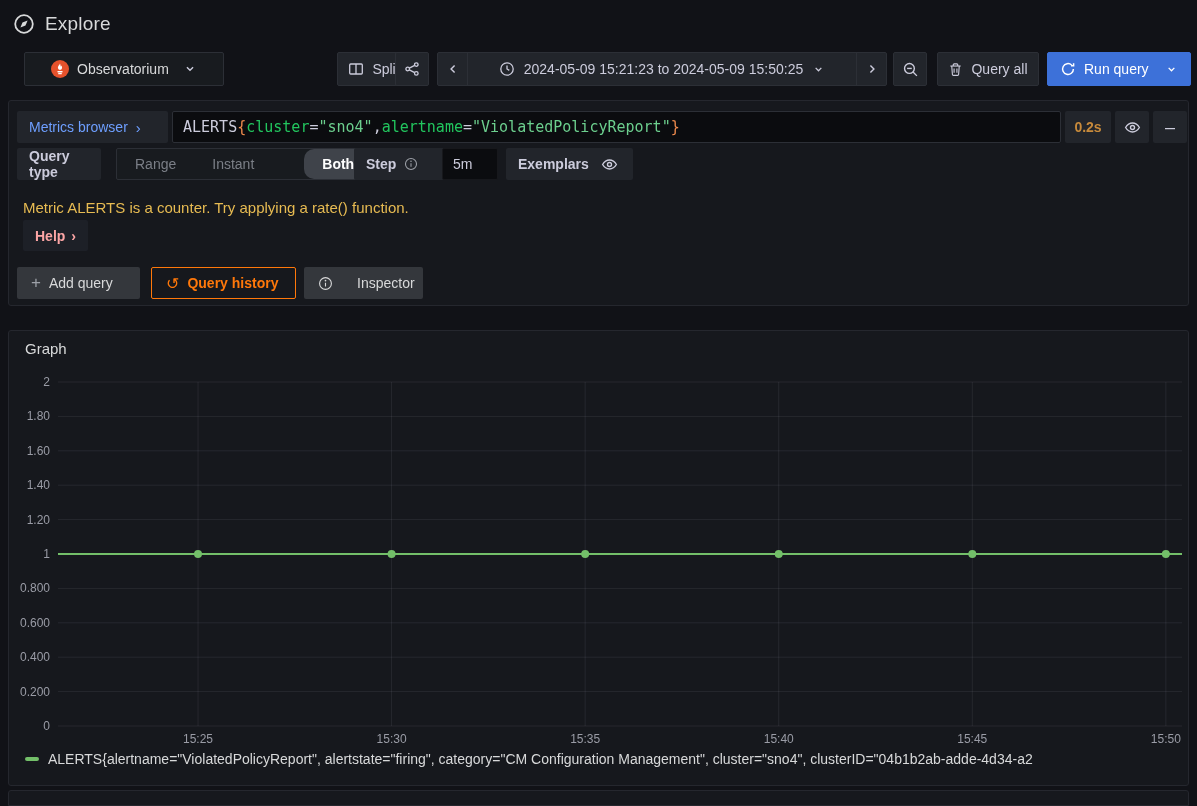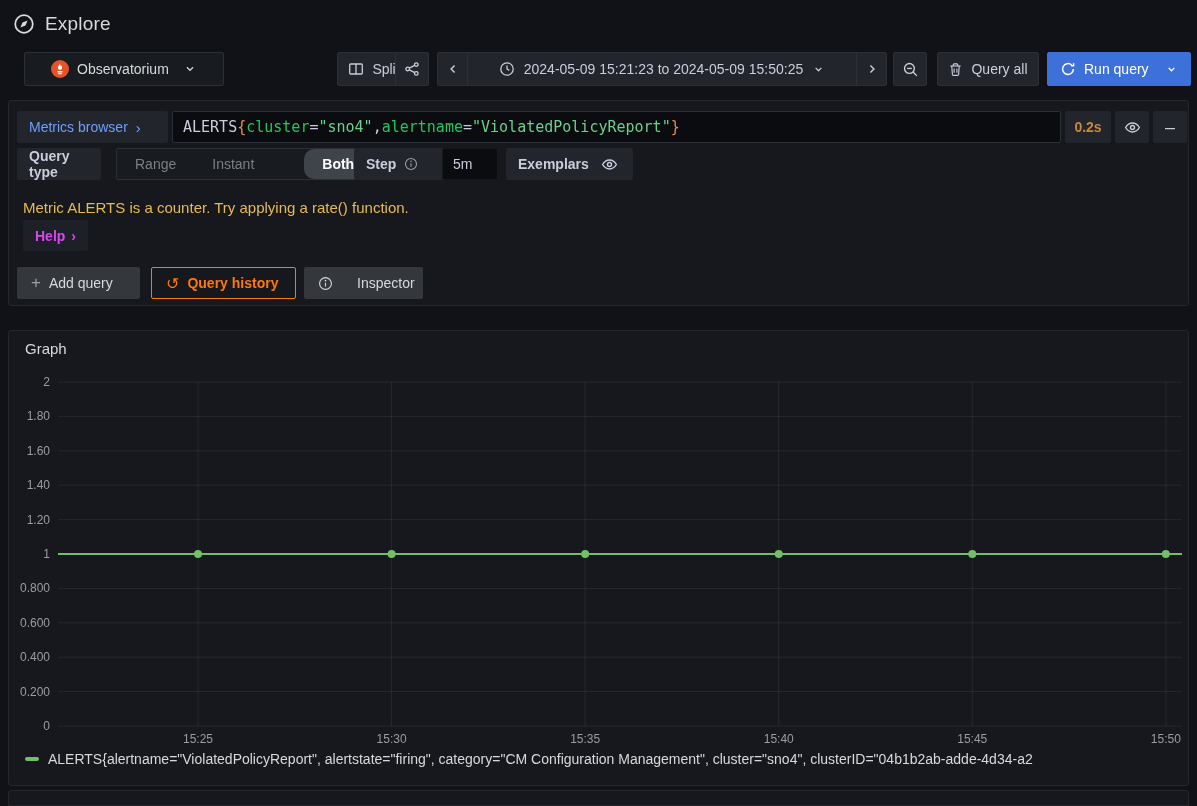--- a/index.html
+++ b/index.html
@@ -65,21 +65,21 @@
   .qtype-chip { left:8px; top:47px; width:84px; font-weight:600; cursor:default; }
   .radio-group { position:absolute; left:107px; top:47px; height:32px; display:flex; background:#181B1F; border:1px solid #2c2f36; border-radius:2px; overflow:hidden; }
   .radio-item { display:flex; align-items:center; padding:0 18px; font-size:14px; color:#7B7F87; cursor:pointer; }
   .radio-item.active { background:#3F434A; color:#FFFFFF; font-weight:600; border-radius:10px;margin-left:32px; }
   .step-chip { left:345px; top:47px; width:100px; font-weight:600; cursor:default; }
   .step-input { position:absolute; left:433px; top:47px; width:56px; height:32px; background:#0B0C0F; border:1px solid #17181c; border-radius:2px; font-size:14px; color:#CCCCDC; display:flex; align-items:center; padding:0 10px; cursor:text; }
   .exemplars-chip { left:497px; top:47px; width:127px; font-weight:600; cursor:default; }
   .exemplars-chip .eye { margin-left:4px; cursor:pointer; }
 
   .query-warning { position:absolute; left:14px; top:98px; font-size:15px; color:#E7BB52; }
-  .help-chip { position:absolute; left:14px; top:119px; height:31px; background:#1D2027; border-radius:2px; display:flex; align-items:center; gap:6px; padding:0 12px; font-size:14px; font-weight:600; color:#d946ef; cursor:pointer; }
+  .help-chip { position:absolute; left:14px; top:119px; height:31px; background:#1D2027; border-radius:2px; display:flex; align-items:center; gap:6px; padding:0 12px; font-size:14px; font-weight:600; color:#fca5a5; cursor:pointer; }
 
   
   .action-btn { position:absolute; top:166px; height:32px; border-radius:2px; display:flex; align-items:center; gap:8px; padding:0 14px; font-size:14px; font-weight:500; cursor:pointer; }
   .btn-addquery { left:8px; width:123px; background:#34373C; color:#D8D9DA; }
   .btn-addquery .plus { font-size:17px; font-weight:400; color:#9DA1A8; }
   .btn-history { left:142px; width:145px; background:#16181d; border:1px solid #FF780A; color:#FF780A; font-weight:600; }
   .btn-history .hist { font-size:16px; font-weight:400; }
   .btn-inspector { left:295px; width:119px; background:#34373C; color:#D8D9DA;gap:24px; }
 
   

